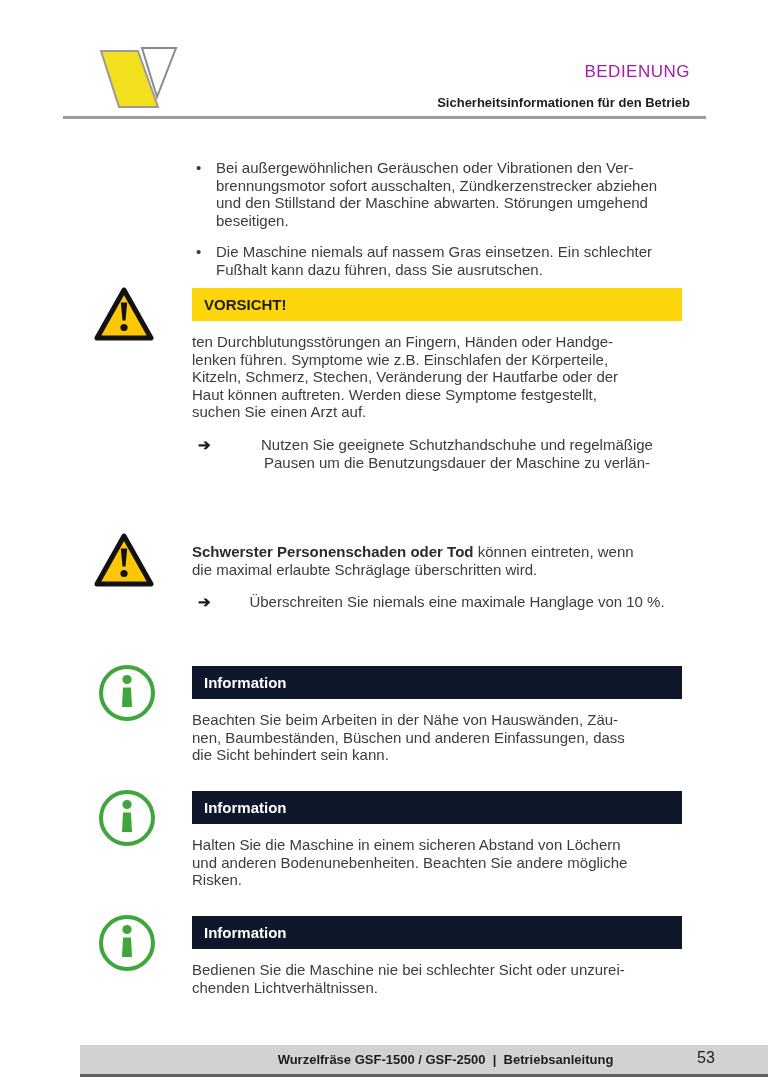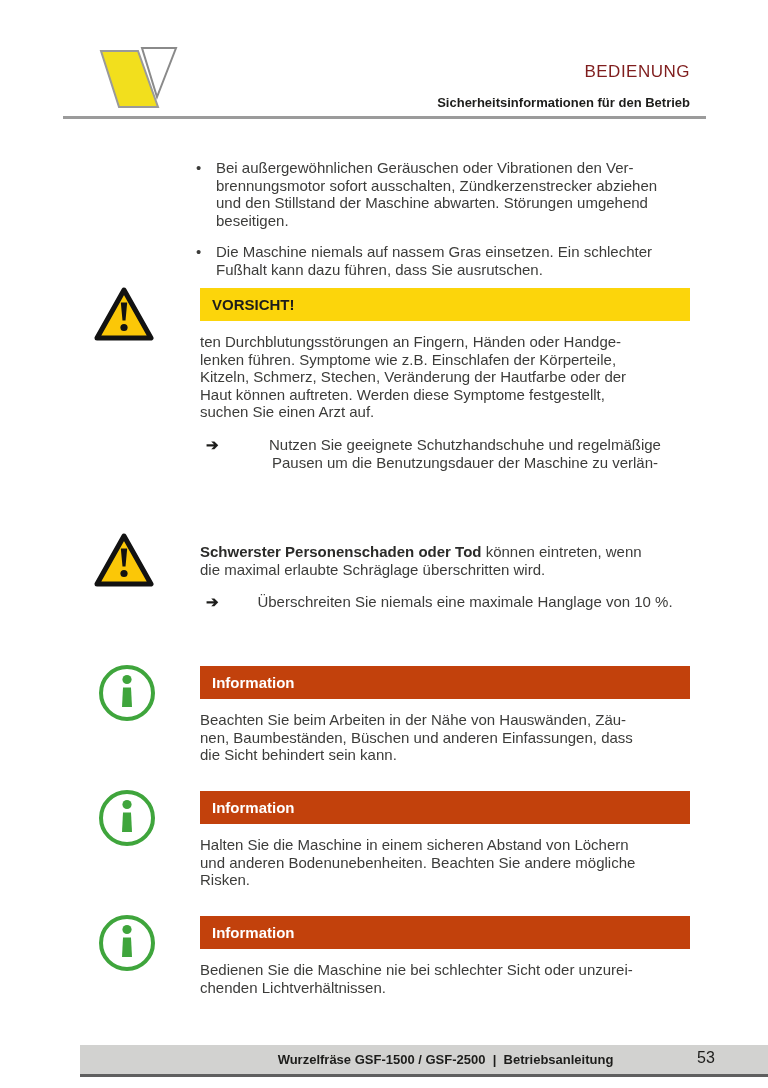--- a/index.html
+++ b/index.html
@@ -4,41 +4,41 @@
 <style>
   html,body{margin:0;padding:0;background:#ffffff;}
   .page{
     position:relative;width:768px;height:1088px;background:#ffffff;overflow:hidden;
     font-family:"Liberation Sans",sans-serif;color:#3c3c3a;
   }
   
   .logo{position:absolute;left:86px;top:44px;}
   .hdr-section{
     position:absolute;top:62px;right:78px;font-size:17px;letter-spacing:.5px;
-    color:#7f1d1d;
+    color:#a21caf;
     margin-left:11px;
   }
   .hdr-subsection{
     position:absolute;top:95px;right:78px;font-size:13px;font-weight:bold;color:#1d1d1b;
   }
   .hdr-rule{position:absolute;left:63px;top:116px;width:643px;height:3px;background:#9b9b9b;}
   
   .bullets{position:absolute;left:180px;top:159px;width:512px;font-size:15px;line-height:17.6px;}
   .bullet-item{display:flex;margin-bottom:14px;}
   .bullet-glyph{width:20px;padding-left:16px;flex:none;}
   .bullet-text{flex:1;}
   
   .icon-abs{position:absolute;}
   
-  .box{position:absolute;left:200px;width:490px;font-size:15px;line-height:17.6px;}
+  .box{position:absolute;left:192px;width:490px;font-size:15px;line-height:17.6px;}
   .box-bar{height:33px;line-height:33px;padding-left:12px;font-weight:bold;font-size:15px;
            color:#1d1d1b;box-sizing:border-box;}
   .bar-caution{background:#FCD50B;}
   .bar-warning{background:#EF8329;}
-  .bar-info{background:#c2410c;color:#ffffff;}
+  .bar-info{background:#0f172a;color:#ffffff;}
   .box-body{margin-top:12px;}
   .action{display:flex;margin-top:15px;}
   .action-arrow{width:34px;padding-left:6px;flex:none;font-weight:bold;color:#1d1d1b;}
   .action-text{flex:1;text-align:center;}
   .lead-bold{font-weight:bold;color:#2b2b29;}
   
   .footer-bar{
     position:absolute;left:80px;top:1045px;width:731px;height:29px;background:#d2d2d0;
     border-bottom:3px solid #5f5f5f;text-align:center;line-height:29px;
     font-size:13px;font-weight:bold;color:#1d1d1b;white-space:pre;

